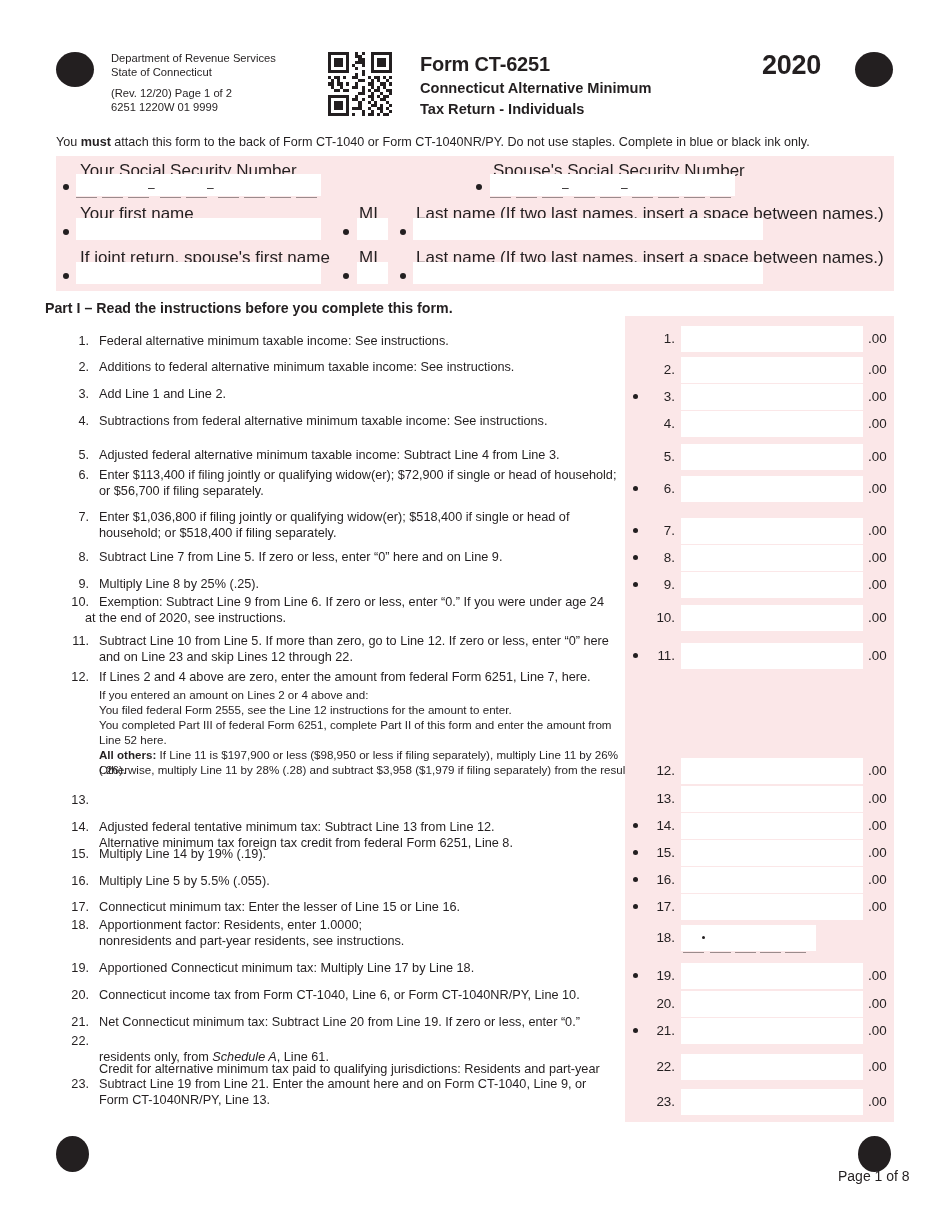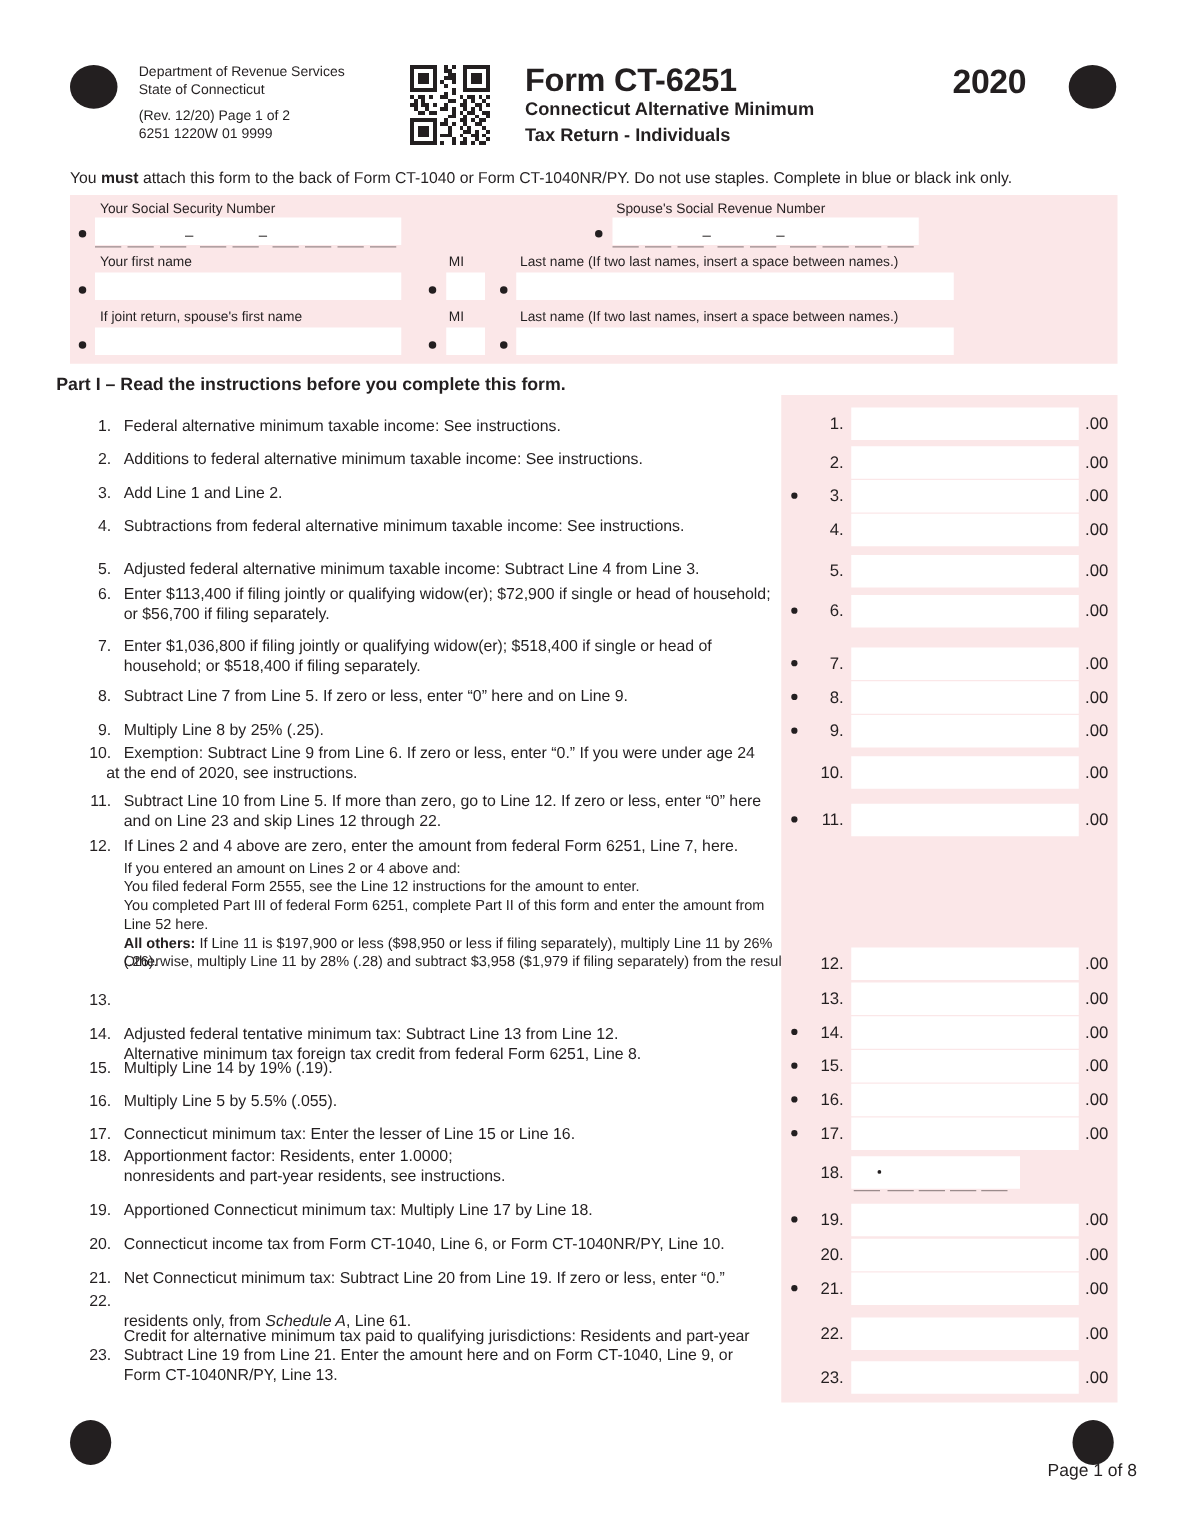--- a/index.html
+++ b/index.html
@@ -18,30 +18,30 @@
   .mark.bl{left:56px;top:1136px;width:33px;height:36px;}
   .mark.br{left:858px;top:1136px;width:33px;height:36px;}
 
   
   .dept{position:absolute;left:111px;top:52px;width:210px;font-size:11.2px;line-height:13.6px;}
   .dept .rev{margin-top:8px;}
 
   .qr{position:absolute;left:328px;top:52px;width:64px;height:64px;}
 
   .formtitle{position:absolute;left:420px;top:50px;}
-  .formtitle .t1{font-size:26px;font-weight:bold;letter-spacing:-.2px;line-height:28px;}
+  .formtitle .t1{font-size:20px;font-weight:bold;letter-spacing:-.2px;line-height:28px;}
   .formtitle .t2{font-size:14.6px;font-weight:bold;line-height:19.5px;margin-top:1px;}
   .year{position:absolute;left:762px;top:50px;font-size:27px;font-weight:bold;letter-spacing:-.3px;}
 
   .mustline{position:absolute;left:56px;top:135px;font-size:12.6px;white-space:nowrap;}
   .mustline b{font-weight:bold;text-align:right;}
 
   
   .idpanel{position:absolute;left:56px;top:156px;width:838px;height:135px;background:#fbe7e8;}
-  .lbl{position:absolute;font-size:11px;color:#231f20;white-space:nowrap;}
+  .lbl{position:absolute;font-size:17px;color:#231f20;white-space:nowrap;}
   .wbox{position:absolute;background:#fff;}
   .dot{position:absolute;width:6px;height:6px;border-radius:50%;background:#231f20;}
   .seg{position:absolute;height:1.4px;background:#9b8b8c;}
   .dash{position:absolute;font-size:12px;color:#231f20;line-height:1;}
 
   
   .partI{position:absolute;left:45px;top:300px;font-size:14.2px;font-weight:bold;}
 
   
   .ln{position:absolute;font-size:12.7px;line-height:16.4px;}
@@ -199,21 +199,21 @@
     <div class="seg" style="left:20px;top:41px;width:21px;"></div>
     <div class="seg" style="left:46px;top:41px;width:21px;"></div>
     <div class="seg" style="left:72px;top:41px;width:21px;"></div>
     <div class="seg" style="left:104px;top:41px;width:21px;"></div>
     <div class="seg" style="left:130px;top:41px;width:21px;"></div>
     <div class="seg" style="left:162px;top:41px;width:21px;"></div>
     <div class="seg" style="left:188px;top:41px;width:21px;"></div>
     <div class="seg" style="left:214px;top:41px;width:21px;"></div>
     <div class="seg" style="left:240px;top:41px;width:21px;"></div>
 
-    <div class="lbl" style="left:437px;top:5px;">Spouse's Social Revenue Number</div>
+    <div class="lbl" style="left:437px;top:5px;">Spouse's Social Security Number</div>
     <div class="dot" style="left:420px;top:28px;"></div>
     <div class="wbox" style="left:434px;top:18px;width:245px;height:22px;"></div>
     <div class="dash" style="left:506px;top:26px;">–</div>
     <div class="dash" style="left:565px;top:26px;">–</div>
     <div class="seg" style="left:434px;top:41px;width:21px;"></div>
     <div class="seg" style="left:460px;top:41px;width:21px;"></div>
     <div class="seg" style="left:486px;top:41px;width:21px;"></div>
     <div class="seg" style="left:518px;top:41px;width:21px;"></div>
     <div class="seg" style="left:544px;top:41px;width:21px;"></div>
     <div class="seg" style="left:576px;top:41px;width:21px;"></div>

